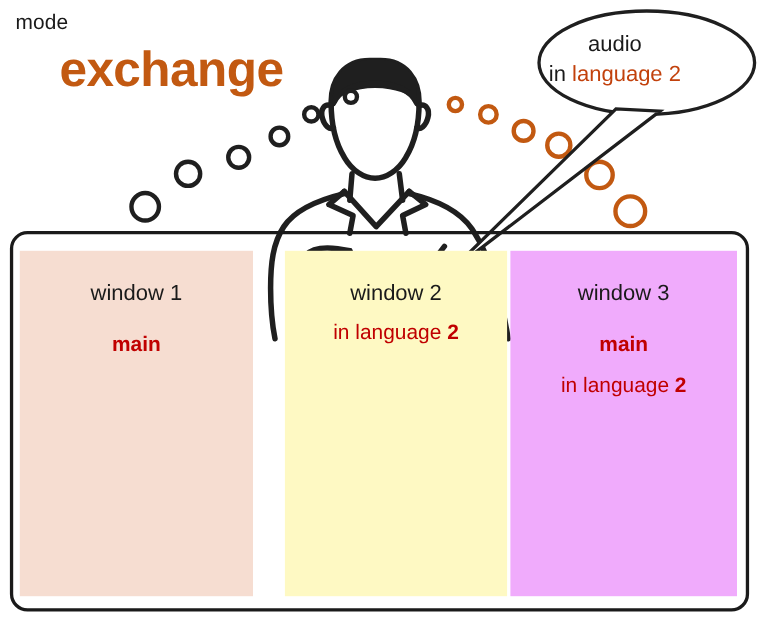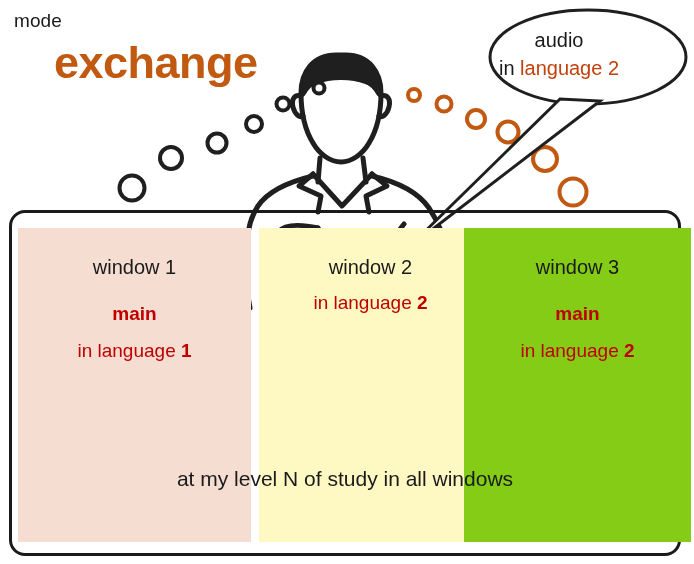--- a/index.html
+++ b/index.html
@@ -88,25 +88,24 @@
     position: absolute;
     left: 9px;
     top: 228px;
     width: 672px;
     height: 314px;
   }
   .col {
     position: absolute;
     top: 0;
     height: 314px;
-    padding-left: 21px;
   }
   .col-1 { left: 9px;   width: 212px; background: #f6ddd1; }
   .col-2 { left: 250px; width: 202px; background: #fef9c3; }
-  .col-3 { left: 455px; width: 206px; background: #84cc16; }
+  .col-3 { left: 455px; width: 206px; background: #f0abfc; }
 
   .col-inner {
     position: absolute;
     left: 0;
     right: 0;
     top: 26px;
     text-align: center;
   }
   .win-name {
     font-size: 20px;
@@ -221,35 +220,33 @@
   </div>
 
   <div class="panel"></div>
 
   <div class="columns">
 
     <div class="col col-1">
       <div class="col-inner">
         <div class="win-name">window 1</div>
         <div class="win-kind">main</div>
-        <div class="win-lang"><span>in language </span><b>1</b></div>
       </div>
     </div>
 
     <div class="col col-2">
       <div class="col-inner">
         <div class="win-name">window 2</div>
         <div class="win-lang"><span>in language </span><b>2</b></div>
       </div>
     </div>
 
     <div class="col col-3">
       <div class="col-inner">
         <div class="win-name">window 3</div>
         <div class="win-kind">main</div>
         <div class="win-lang"><span>in language </span><b>2</b></div>
       </div>
     </div>
   </div>
 
-  <div class="footnote">at my level N of study in all windows</div>
 
 </div>
 
 </body></html>

